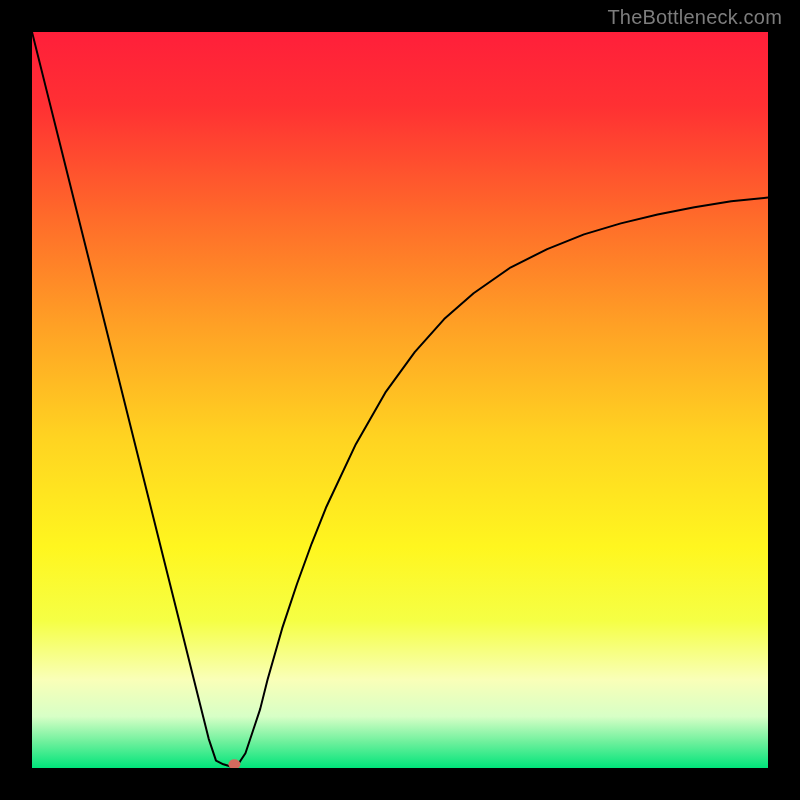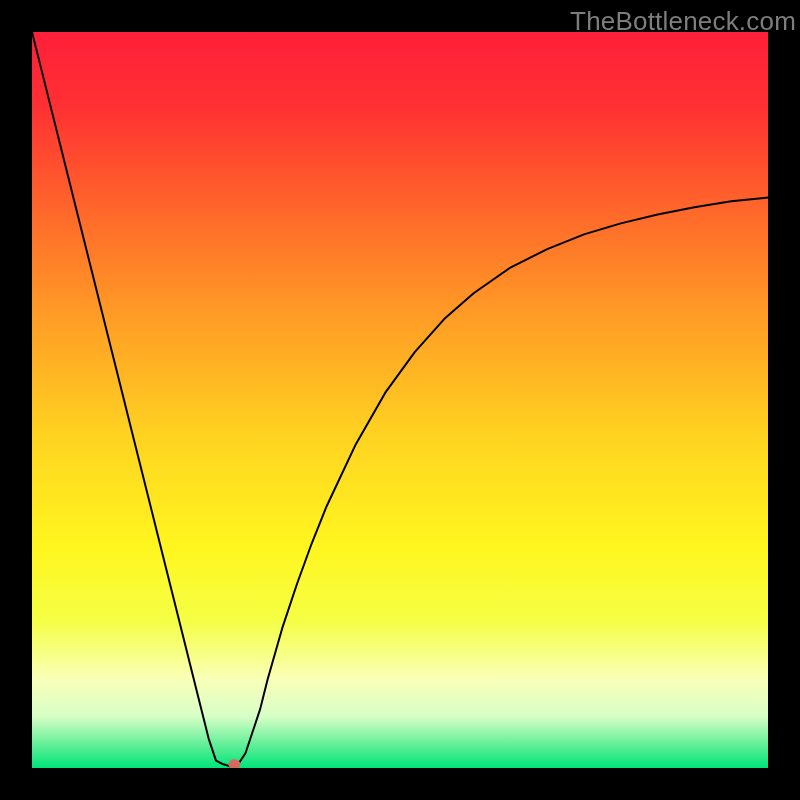--- a/index.html
+++ b/index.html
@@ -21,23 +21,23 @@
     position: absolute;
     left: 32px;
     top: 32px;
     width: 736px;
     height: 736px;
     overflow: hidden;
   }
   .watermark {
     position: absolute;
     top: 6px;
-    right: 4px;
+    right: 18px;
     color: #7d7d7d;
-    font-size: 26px;
+    font-size: 20px;
     font-weight: 500;
     letter-spacing: 0.2px;
     user-select: none;
   }
   svg { display: block; }
 </style>
 </head>
 <body>
 
 <div class="frame">

